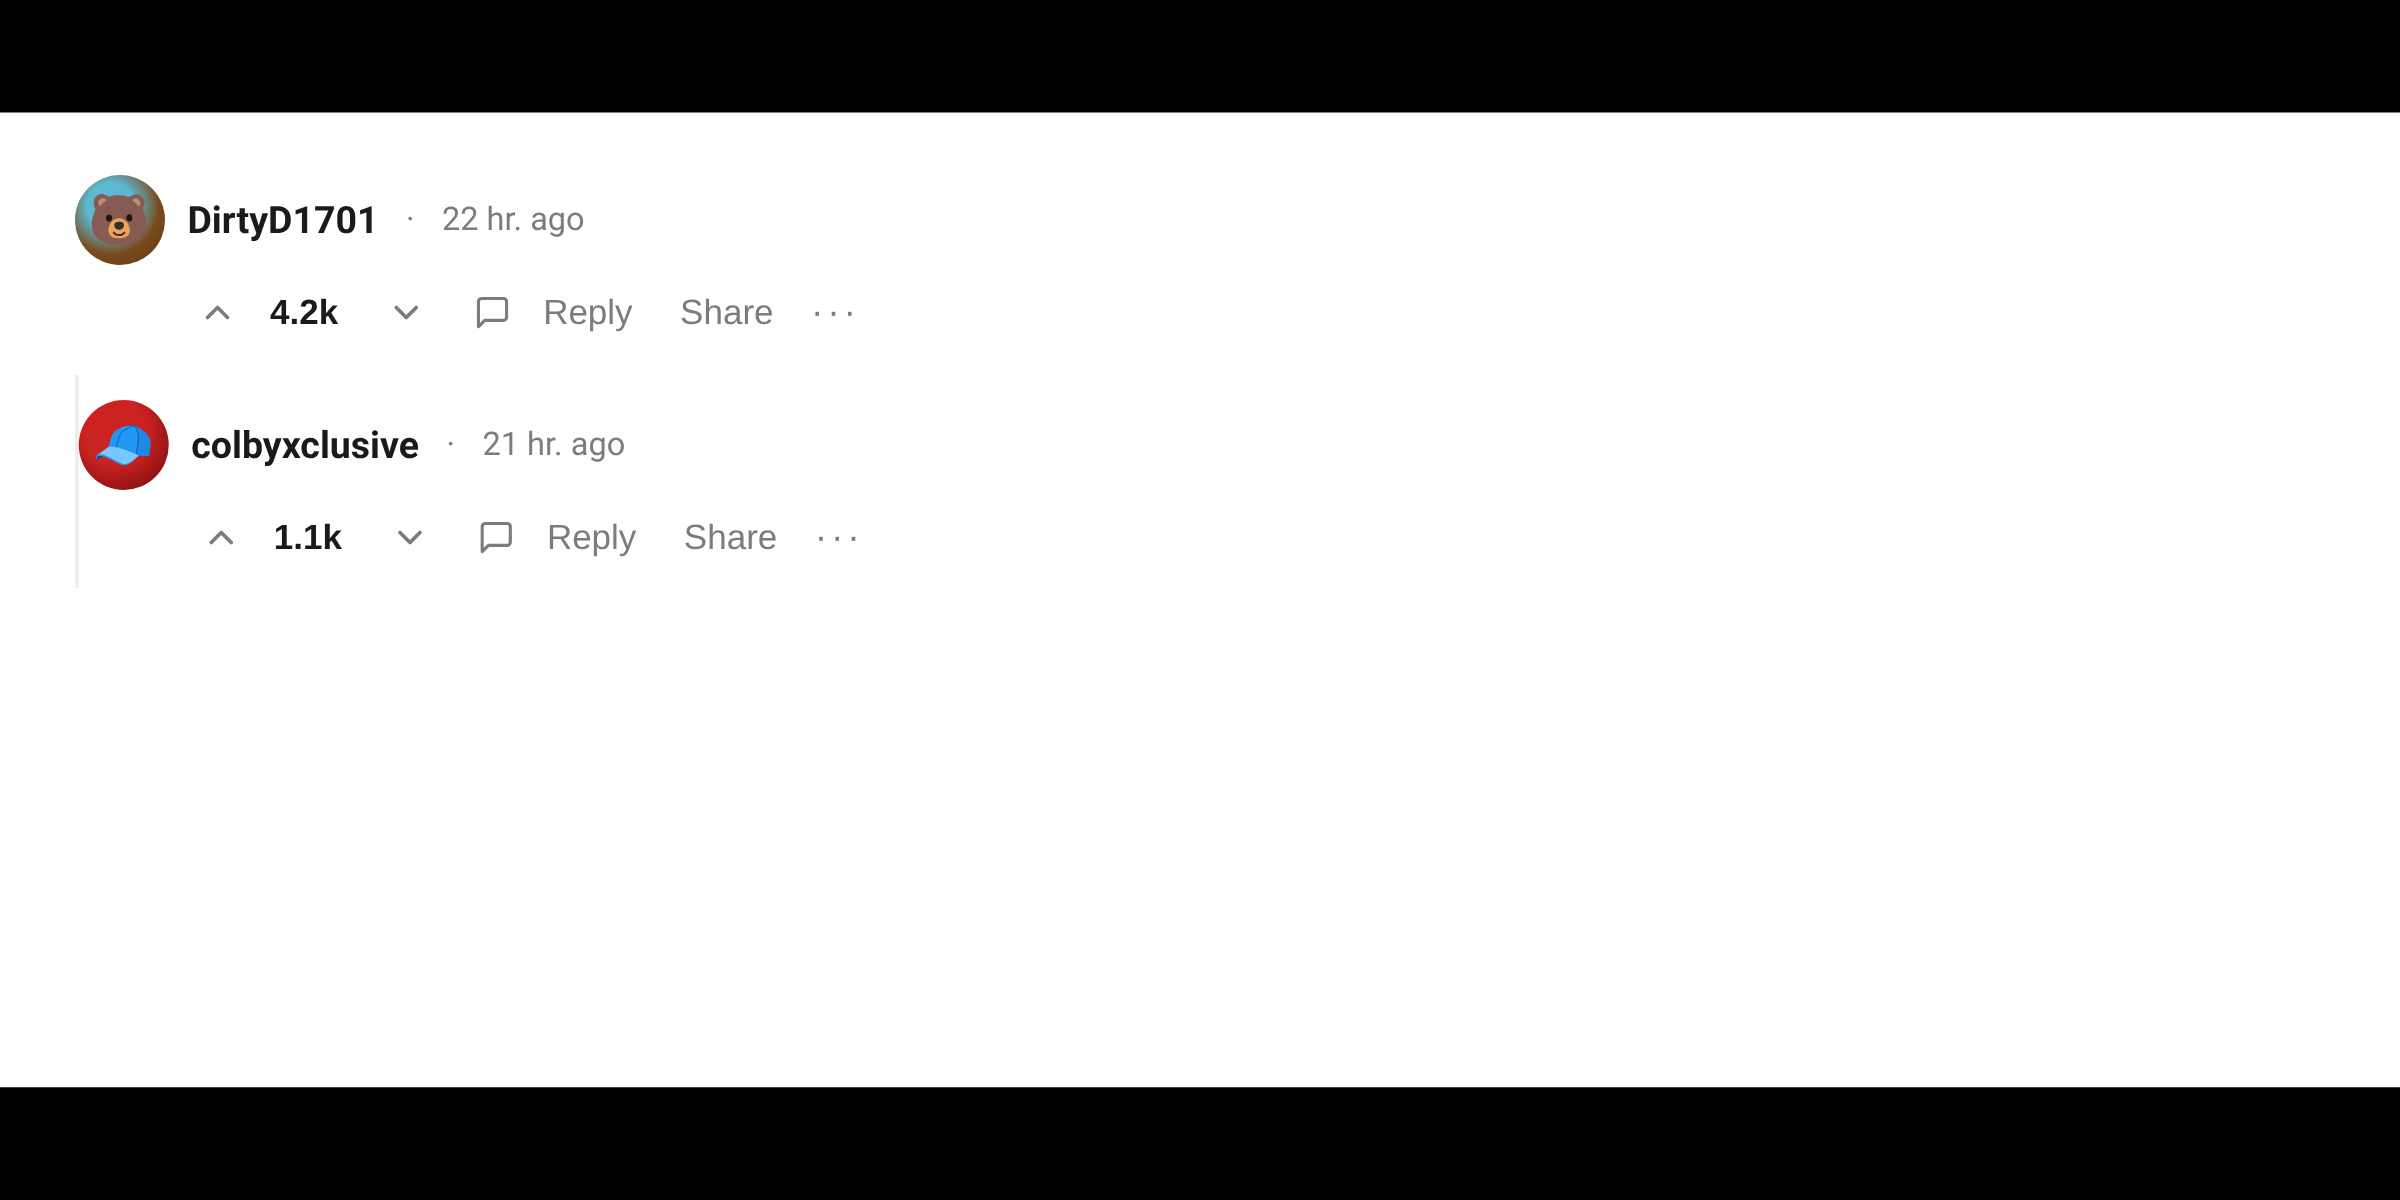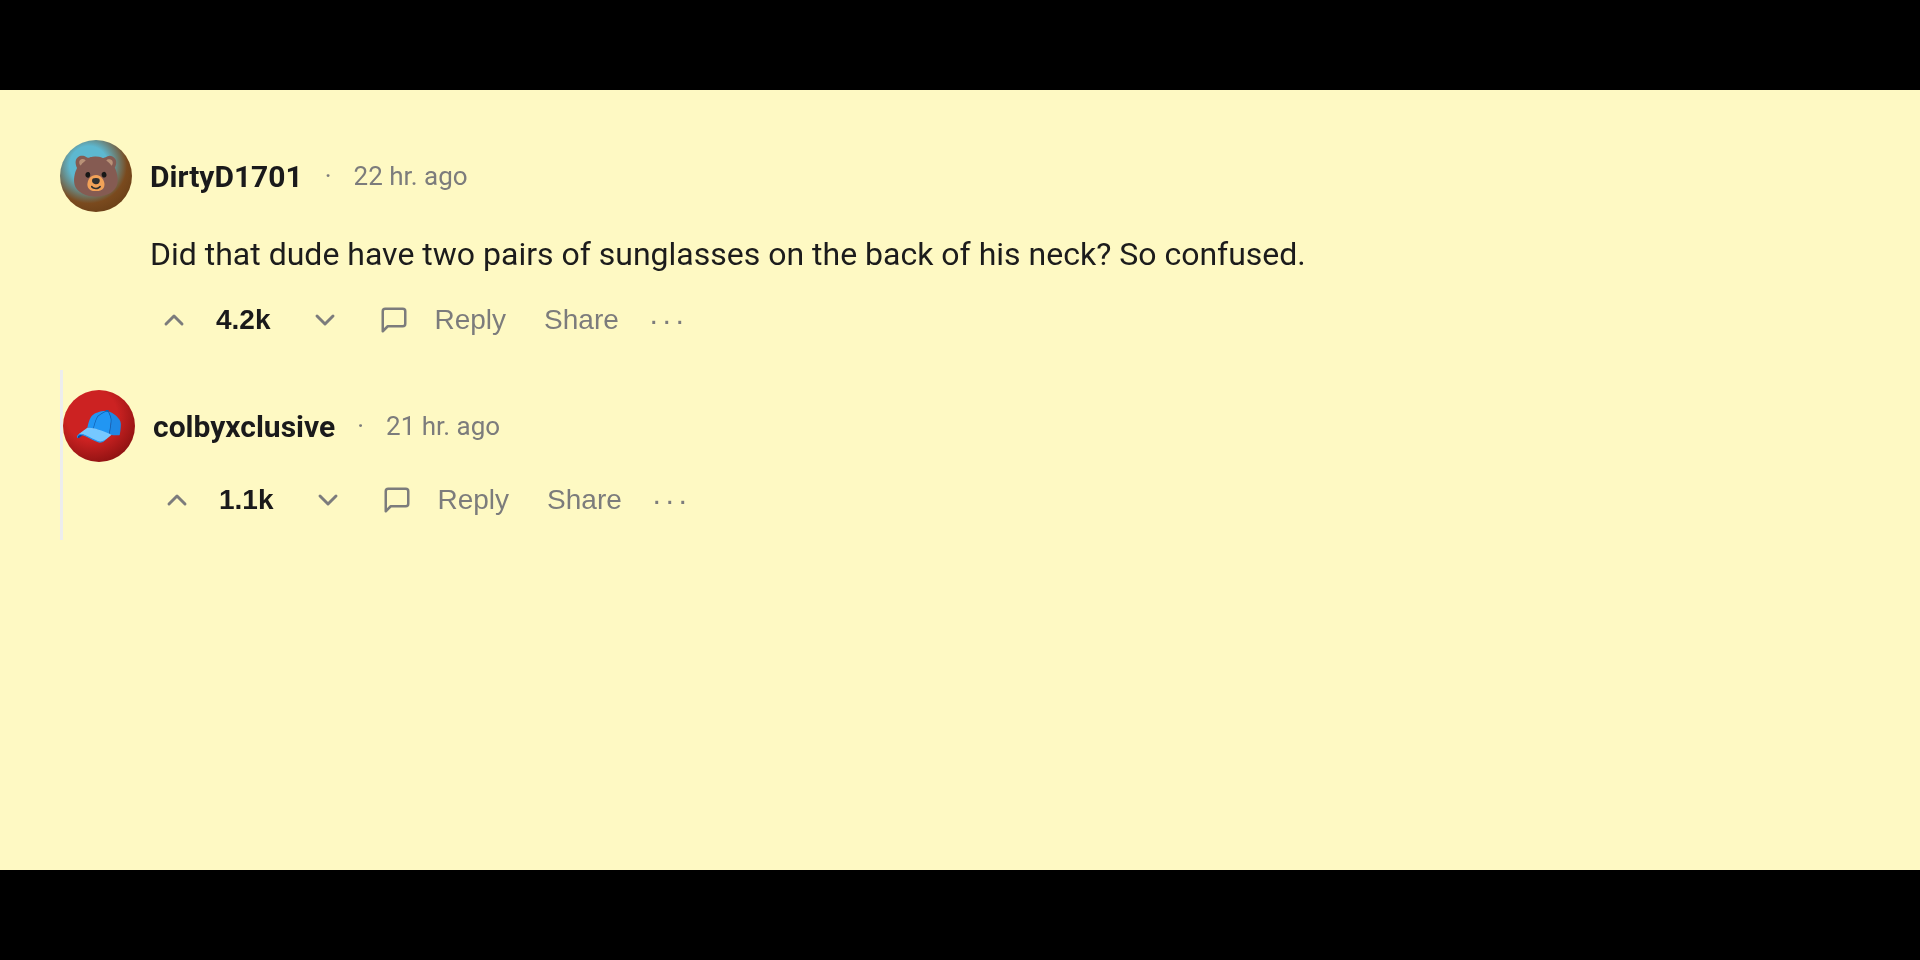--- a/index.html
+++ b/index.html
@@ -20,21 +20,21 @@
       flex-shrink: 0;
     }
 
     .bottom-bar {
       background: #000;
       height: 90px;
       flex-shrink: 0;
     }
 
     .content-area {
-      background: #fef9c3;
+      background: #ffffff;
       flex: 1;
       padding: 30px 60px;
       display: flex;
       flex-direction: column;
       gap: 0;
     }
 
     
     .comment {
       display: flex;
@@ -181,21 +181,20 @@
 <div class="content-area">
 
   <div class="comment">
     <div class="comment-header">
       <div class="avatar avatar-1"></div>
       <span class="username">DirtyD1701</span>
       <span class="dot-separator">·</span>
       <span class="timestamp">22 hr. ago</span>
     </div>
     <div class="comment-body">
-      <div class="comment-text">Did that dude have two pairs of sunglasses on the back of his neck? So confused.</div>
       <div class="comment-actions">
         <button class="action-btn">
           <svg class="upvote-icon" viewBox="0 0 24 24" fill="none" stroke="#7c7c7c" stroke-width="2.2" stroke-linecap="round" stroke-linejoin="round">
             <polyline points="18 15 12 9 6 15"></polyline>
           </svg>
           <span class="vote-count">4.2k</span>
         </button>
         <button class="action-btn">
           <svg class="downvote-icon" viewBox="0 0 24 24" fill="none" stroke="#7c7c7c" stroke-width="2.2" stroke-linecap="round" stroke-linejoin="round">
             <polyline points="6 9 12 15 18 9"></polyline>

